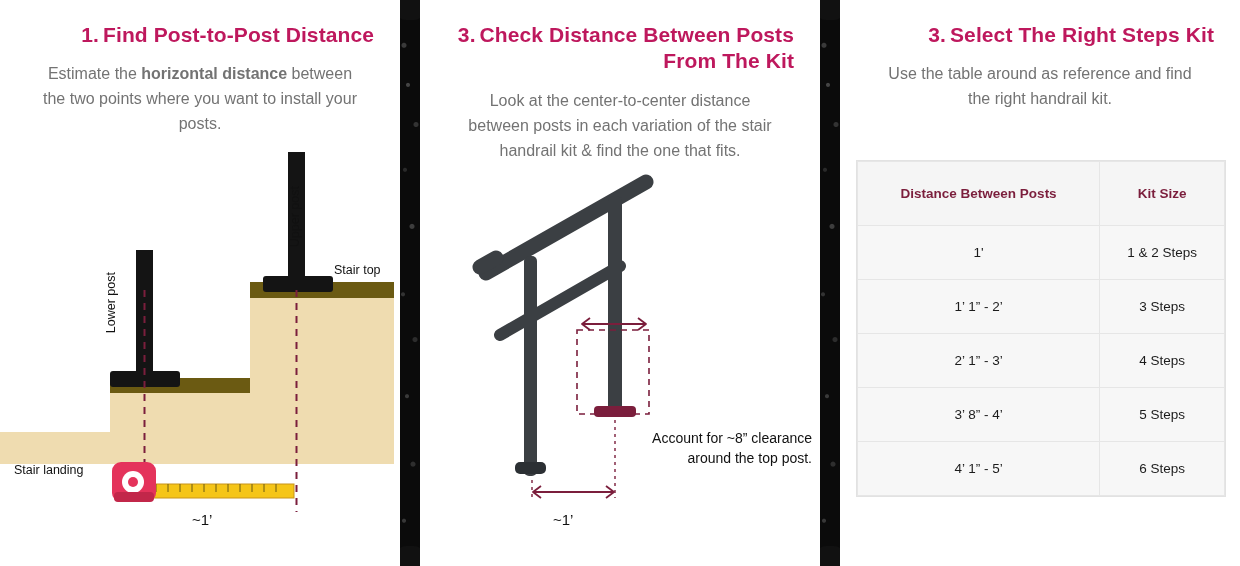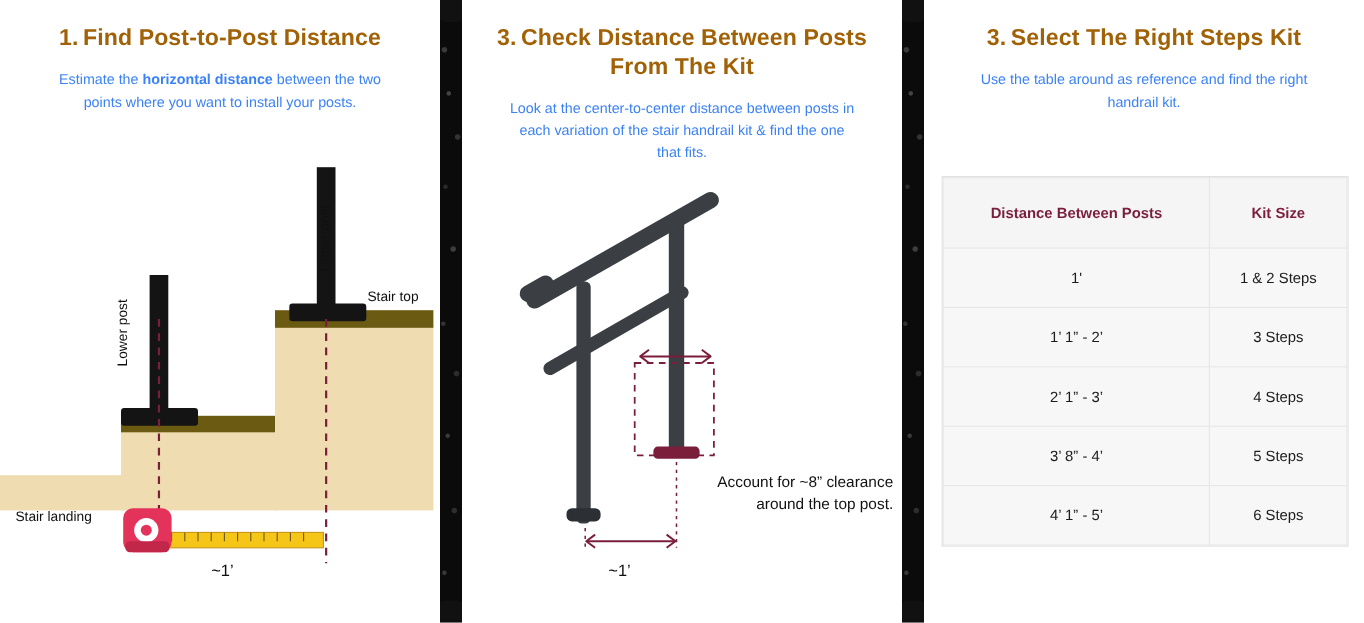--- a/index.html
+++ b/index.html
@@ -57,34 +57,34 @@
     position: absolute;
     left: -4px;
     width: 28px;
     height: 26px;
     background: #111;
   }
   .gutter-cap.top { top: -6px; border-radius: 0 0 10px 10px; }
   .gutter-cap.bottom { bottom: -6px; border-radius: 10px 10px 0 0; }
 
   .p-title {
-    text-align: center;
-    color: #a16207;
+    text-align: right;
+    color: #be185d;
     font-size: 21px;
     font-weight: bold;
     line-height: 1.26;
     margin: 0;
     padding: 22px 26px 0 26px;
     letter-spacing: .1px;
   }
   .p-title .num { margin-right: 4px; }
   .p-sub {
     text-align: center;
-    color: #3b82f6;
-    font-size: 13px;
+    color: #737373;
+    font-size: 16px;
     line-height: 1.55;
     padding: 14px 42px 0 42px;
     margin: 0;
   }
   .p-sub b { font-weight: bold; }
 
   
   .ill1 { position: absolute; left: 0; top: 0; width: 400px; height: 566px; }
 
   .vlabel {

